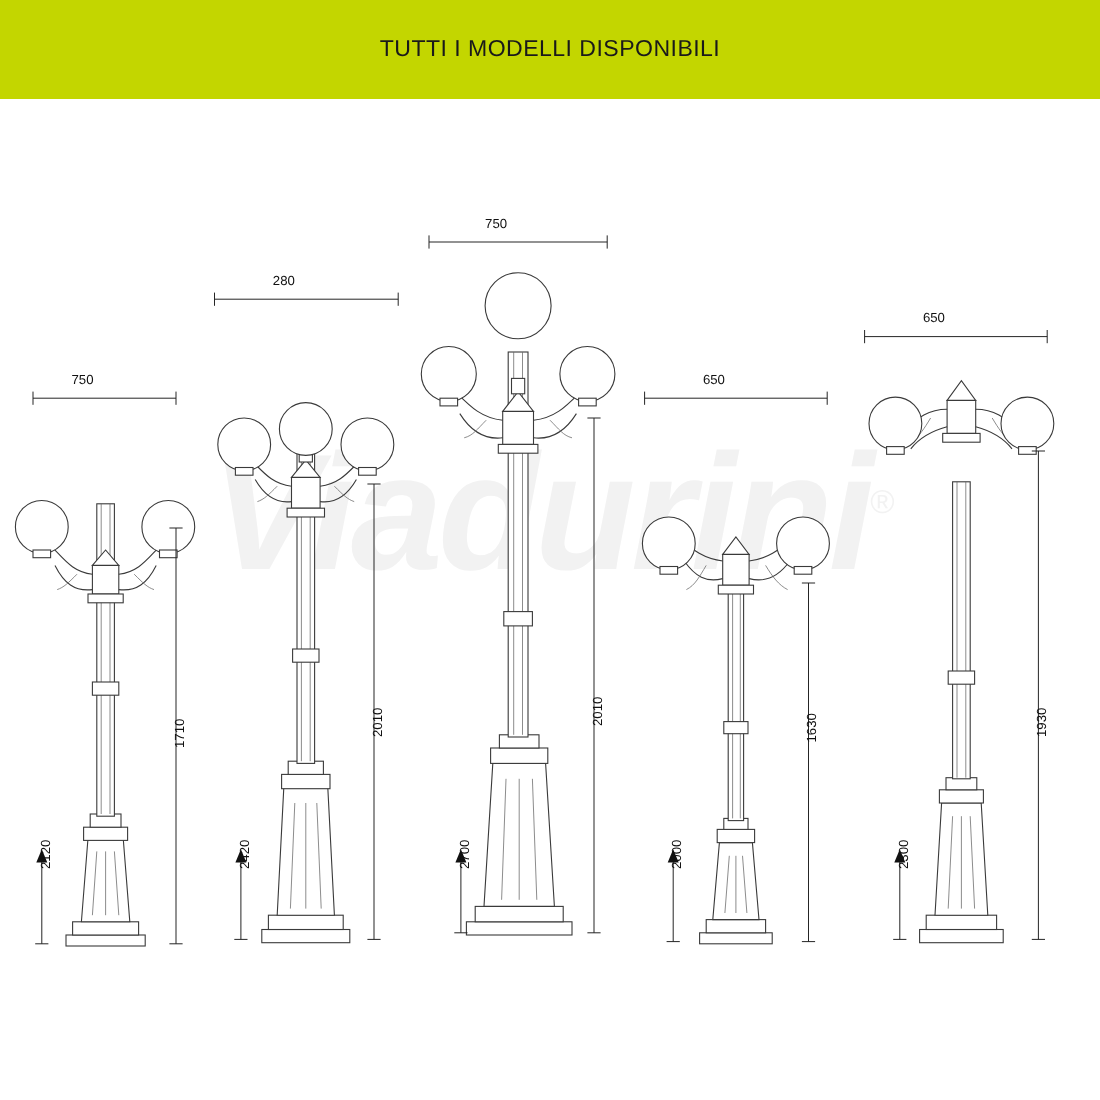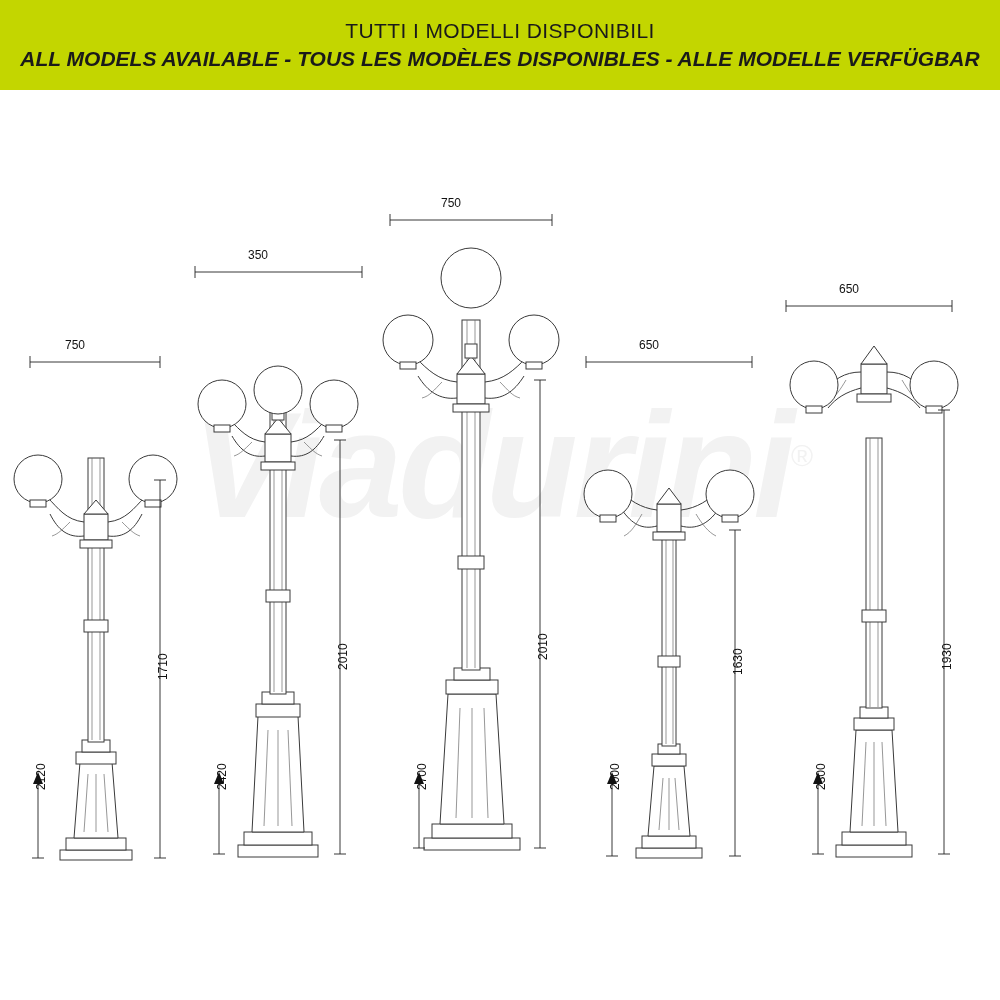--- a/index.html
+++ b/index.html
@@ -64,21 +64,20 @@
     z-index:3;
   }
 </style>
 </head>
 <body>
 
 <div class="page">
 
   <div class="banner">
     <div class="banner-line1">TUTTI I MODELLI DISPONIBILI</div>
-    <div class="banner-line2">ALL MODELS AVAILABLE - TOUS LES MODÈLES DISPONIBLES - ALLE MODELLE VERFÜGBAR</div>
   </div>
 
   <div class="watermark">
     <span>Viadurini</span><span class="reg">®</span>
   </div>
 
   <div class="stage">
     <svg width="1000" height="910" viewBox="0 0 1000 910" xmlns="http://www.w3.org/2000/svg">
       <defs>
         <style>
@@ -295,21 +294,21 @@
         <line class="dim" x1="818" y1="690" x2="818" y2="764"></line>
         <line class="tick" x1="812" y1="764" x2="824" y2="764"></line>
         <path d="M818 682 L813 694 L823 694 Z" fill="#111"></path>
       </g>
     </svg>
 
     <div class="hlabel" style="left:65px;top:248px;width:60px;">750</div>
     <div class="vlabel" style="left:156px;top:590px;">1710</div>
     <div class="vlabel" style="left:34px;top:700px;">2120</div>
 
-    <div class="hlabel" style="left:248px;top:158px;width:60px;">350</div>
+    <div class="hlabel" style="left:248px;top:158px;width:60px;">280</div>
     <div class="vlabel" style="left:336px;top:580px;">2010</div>
     <div class="vlabel" style="left:215px;top:700px;">2420</div>
 
     <div class="hlabel" style="left:441px;top:106px;width:60px;">750</div>
     <div class="vlabel" style="left:536px;top:570px;">2010</div>
     <div class="vlabel" style="left:415px;top:700px;">2700</div>
 
     <div class="hlabel" style="left:639px;top:248px;width:60px;">650</div>
     <div class="vlabel" style="left:731px;top:585px;">1630</div>
     <div class="vlabel" style="left:608px;top:700px;">2000</div>

